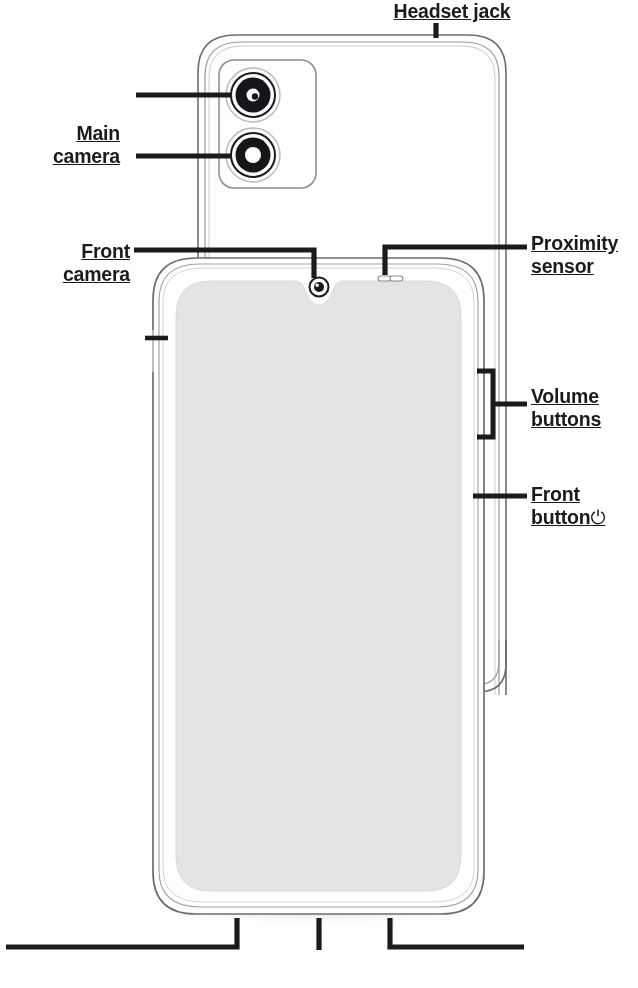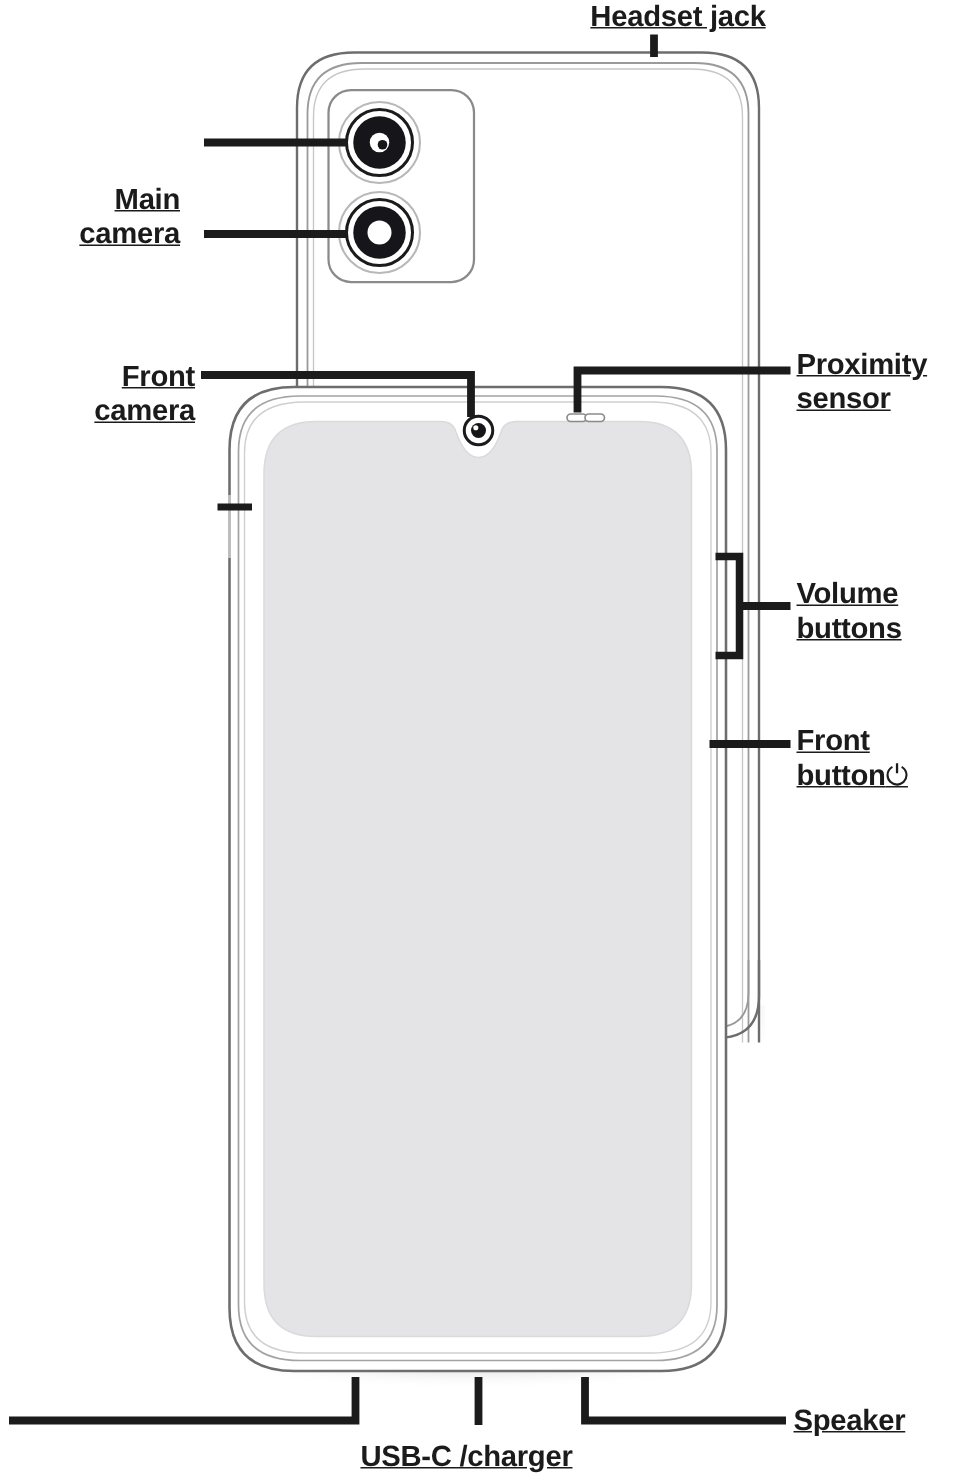--- a/index.html
+++ b/index.html
@@ -208,17 +208,15 @@
 sensor</div>
 
 
   <div class="label left-align" id="label-volume">Volume
 buttons</div>
 
   <div class="label left-align" id="label-power"><span>Front
 button</span><span class="power-glyph">⏻</span></div>
 
 
-  <div class="label left-align" id="label-speaker">Speaker</div>
-
-  <div class="label center-align" id="label-usbc">USB-C /charger</div>
+
 
 </div>
 
 </body></html>

